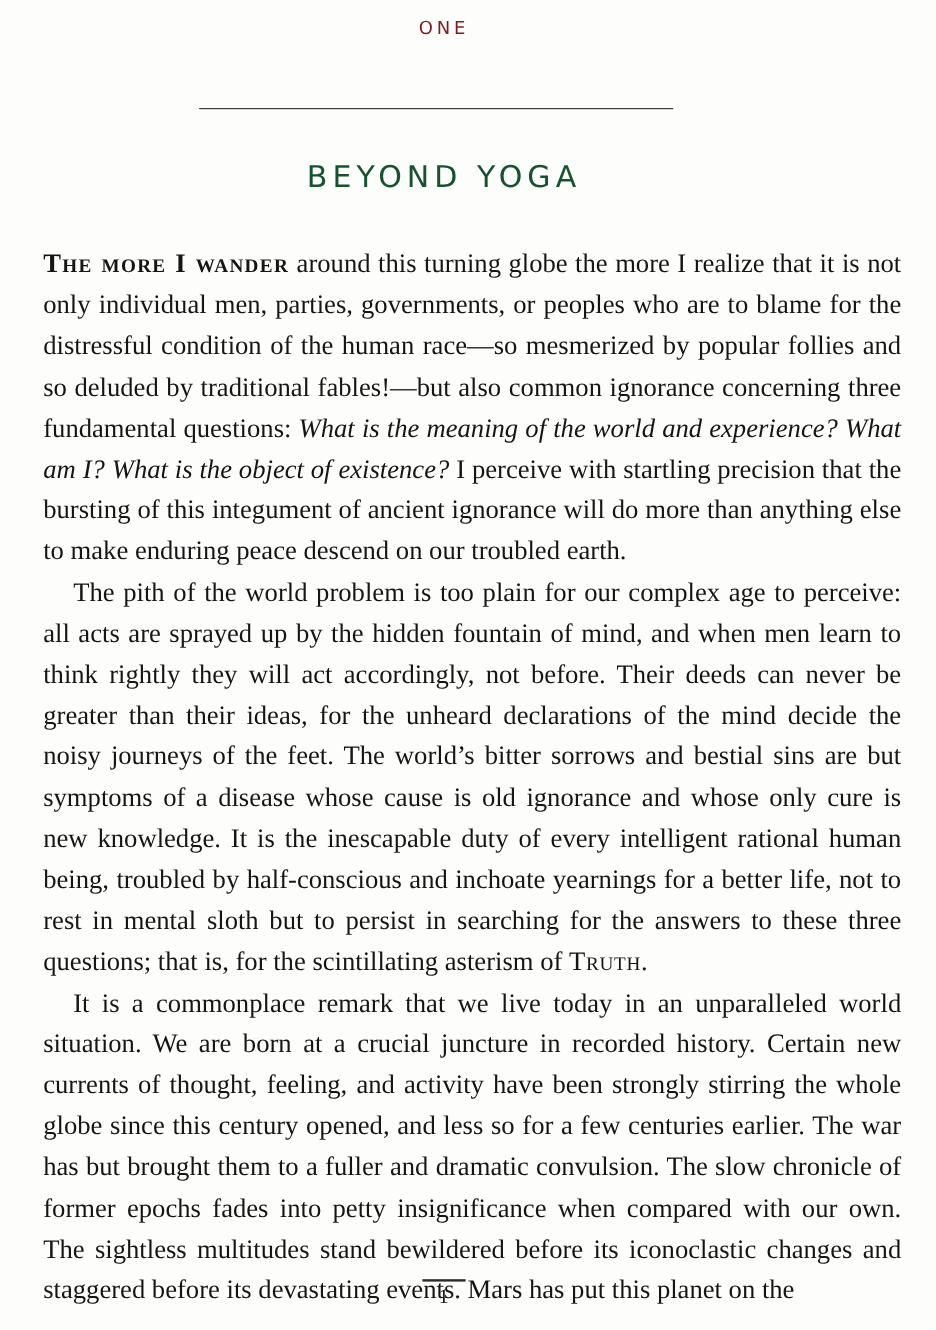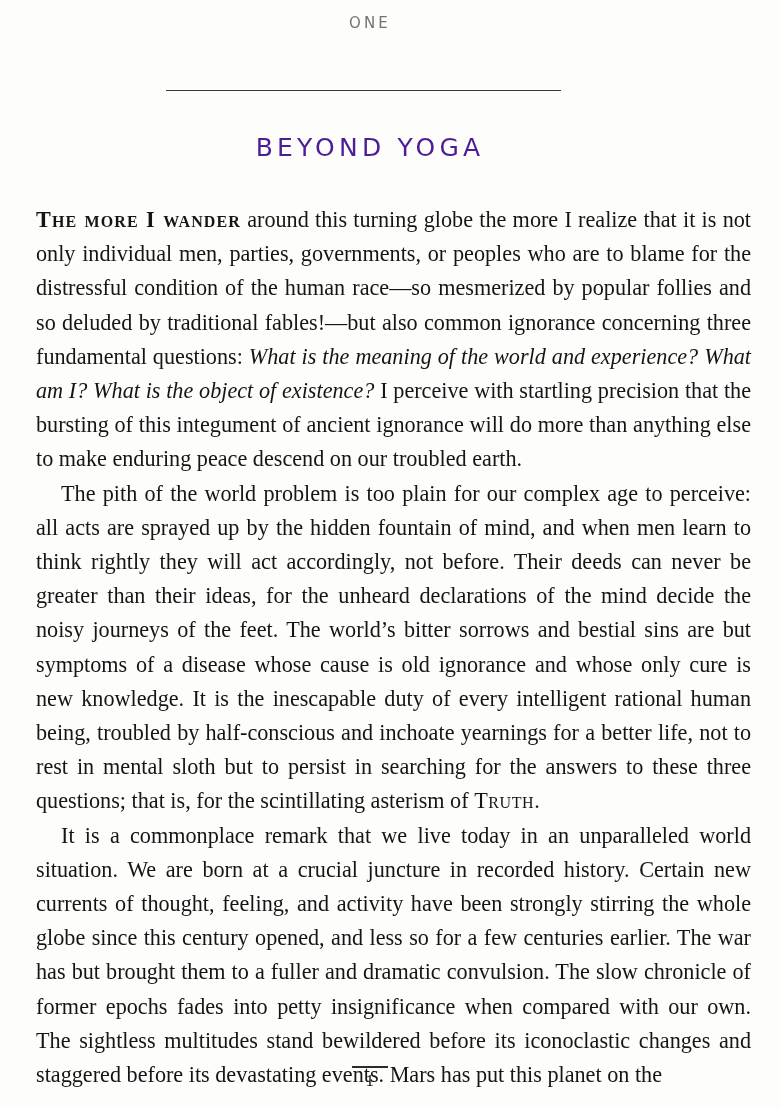--- a/index.html
+++ b/index.html
@@ -27,21 +27,21 @@
   .chapter-number {
     position: absolute;
     top: 14px;
     left: 0;
     width: 740px;
     text-align: center;
     font-family: "DejaVu Sans", "Liberation Sans", sans-serif;
     font-size: 15px;
     letter-spacing: 3.2px;
     font-weight: 400;
-    color: #737373;
+    color: #7f1d1d;
   }
 
   .chapter-rule {
     position: absolute;
     top: 90px;
     left: 166px;
     width: 395px;
     height: 1px;
     background: #3a3a3a;
   }
@@ -49,21 +49,21 @@
   .chapter-title {
     position: absolute;
     top: 133px;
     left: 0;
     width: 740px;
     text-align: center;
     font-family: "DejaVu Sans", "Liberation Sans", sans-serif;
     font-size: 25px;
     letter-spacing: 4.2px;
     font-weight: 400;
-    color: #4c1d95;
+    color: #14532d;
   }
 
   
   .body-text {
     position: absolute;
     top: 203px;
     left: 36px;
     width: 715px;
     font-size: 22.2px;
     line-height: 34.2px;

